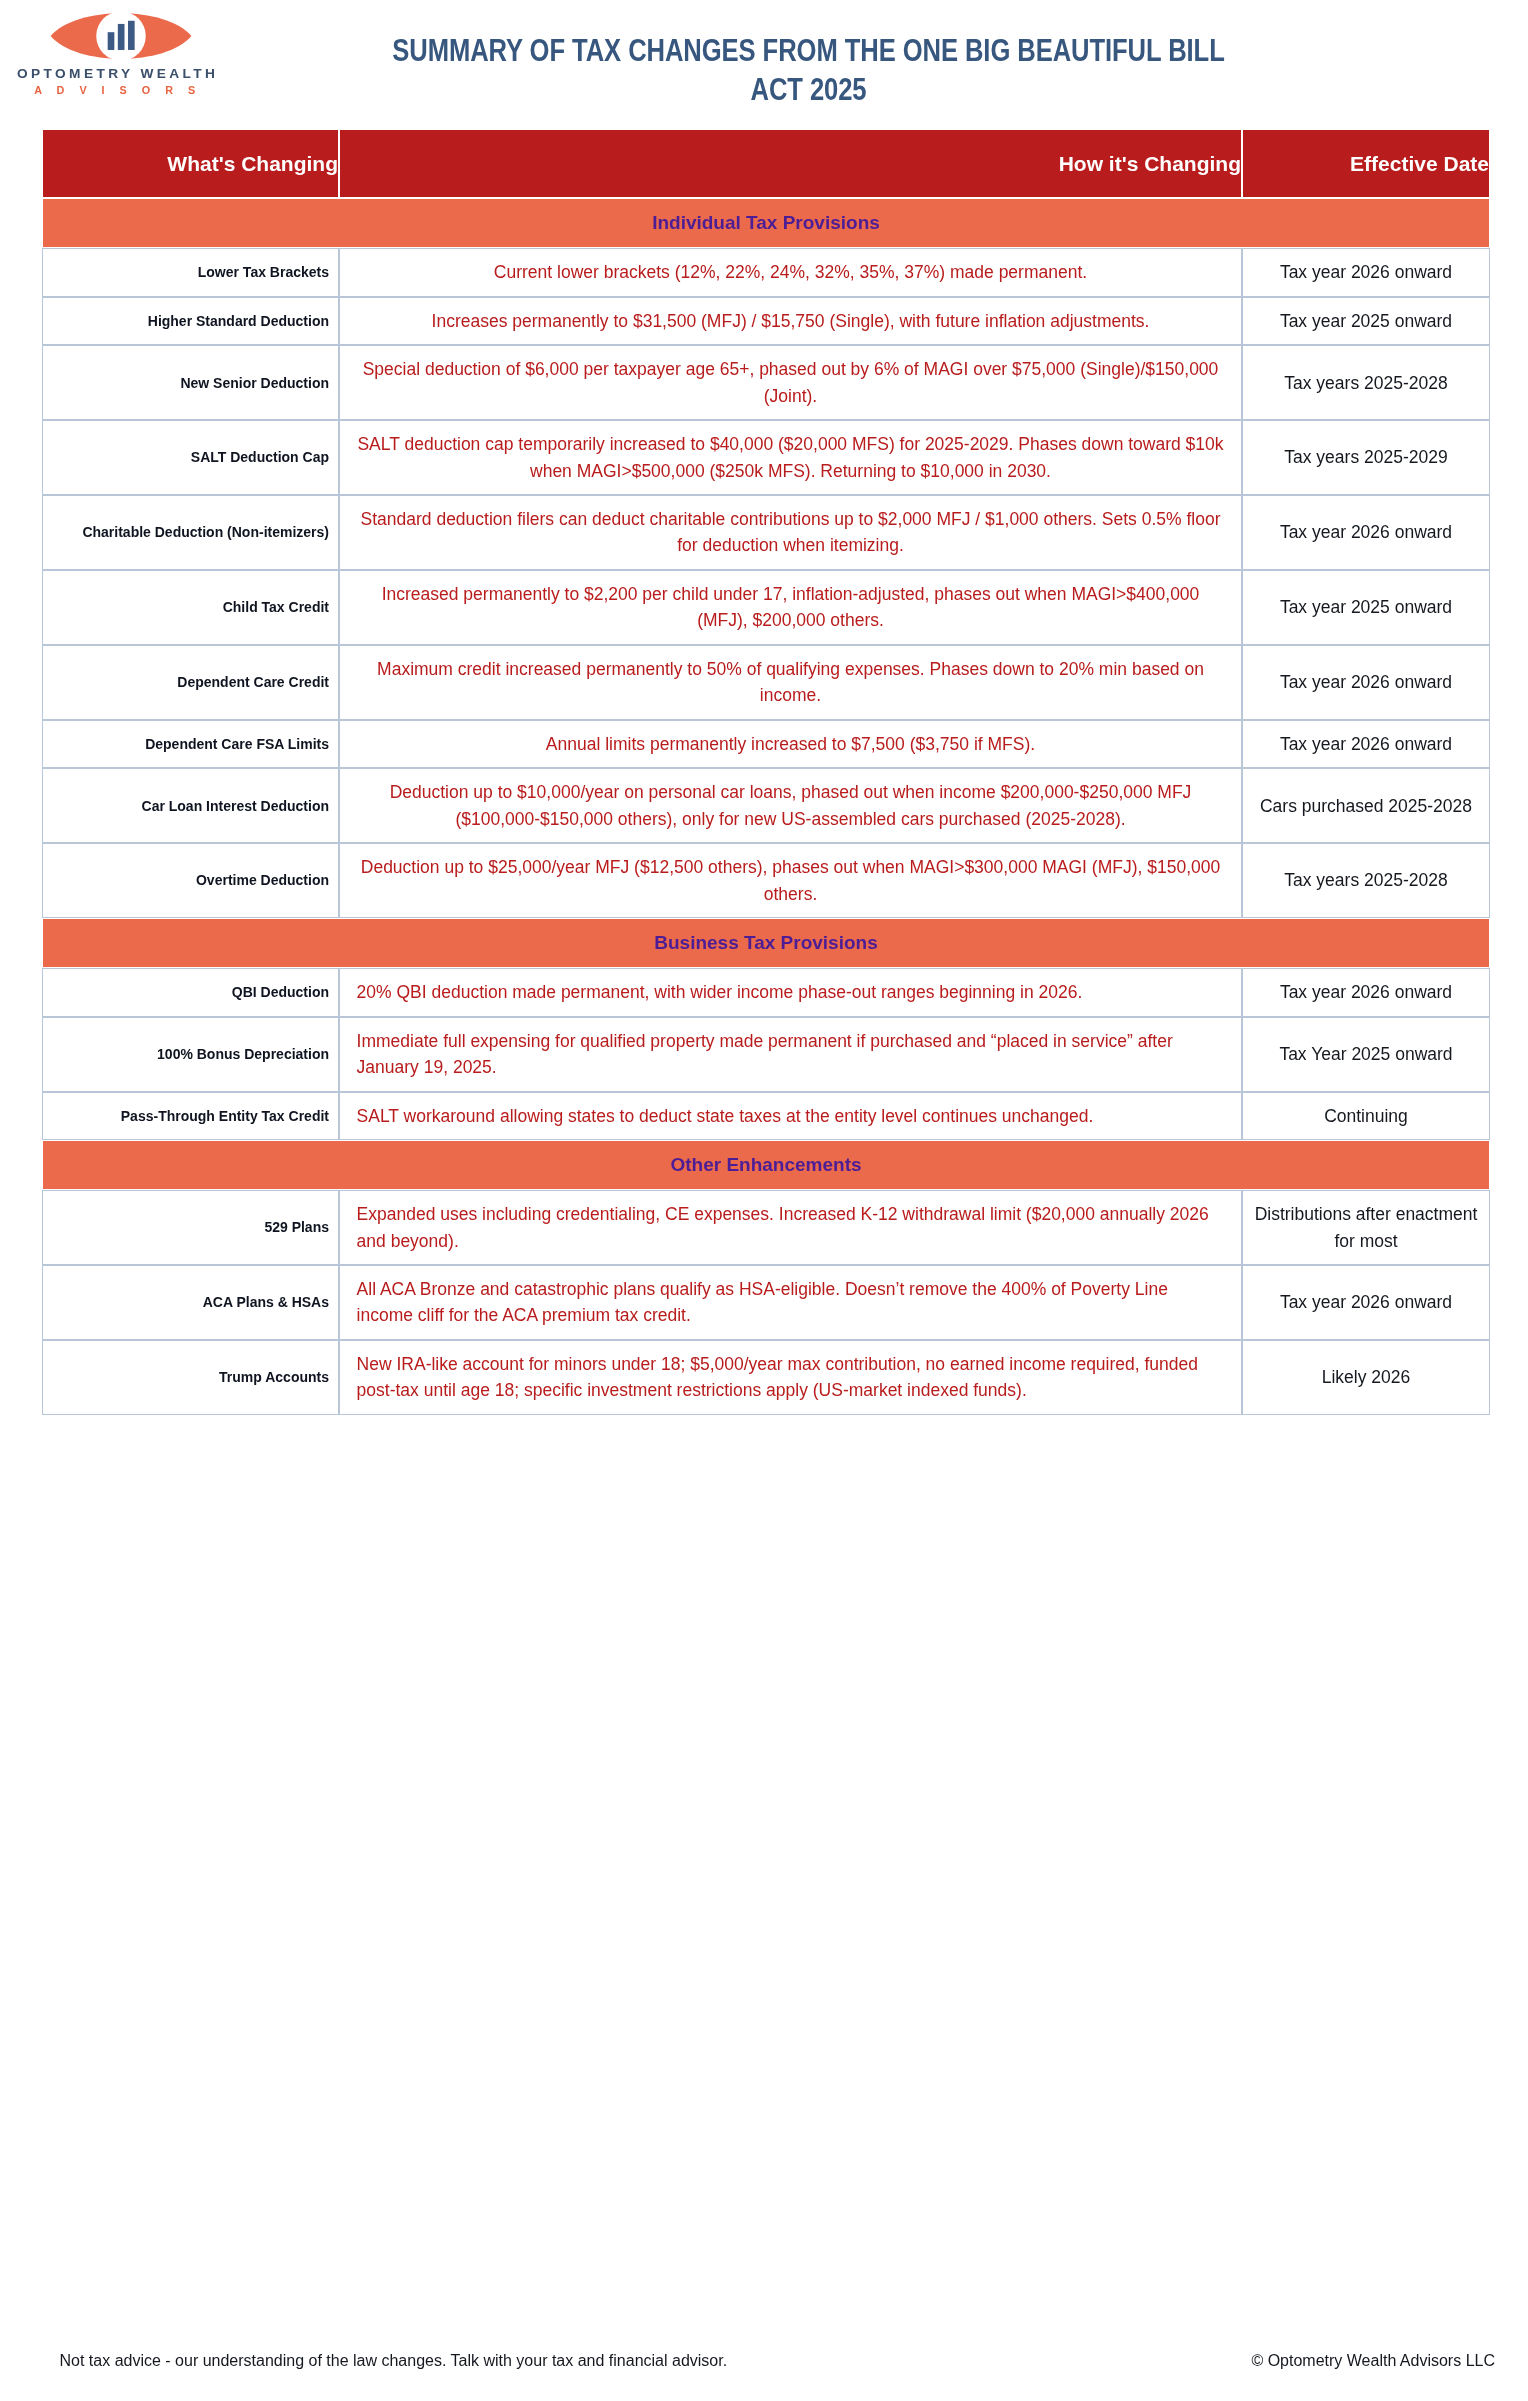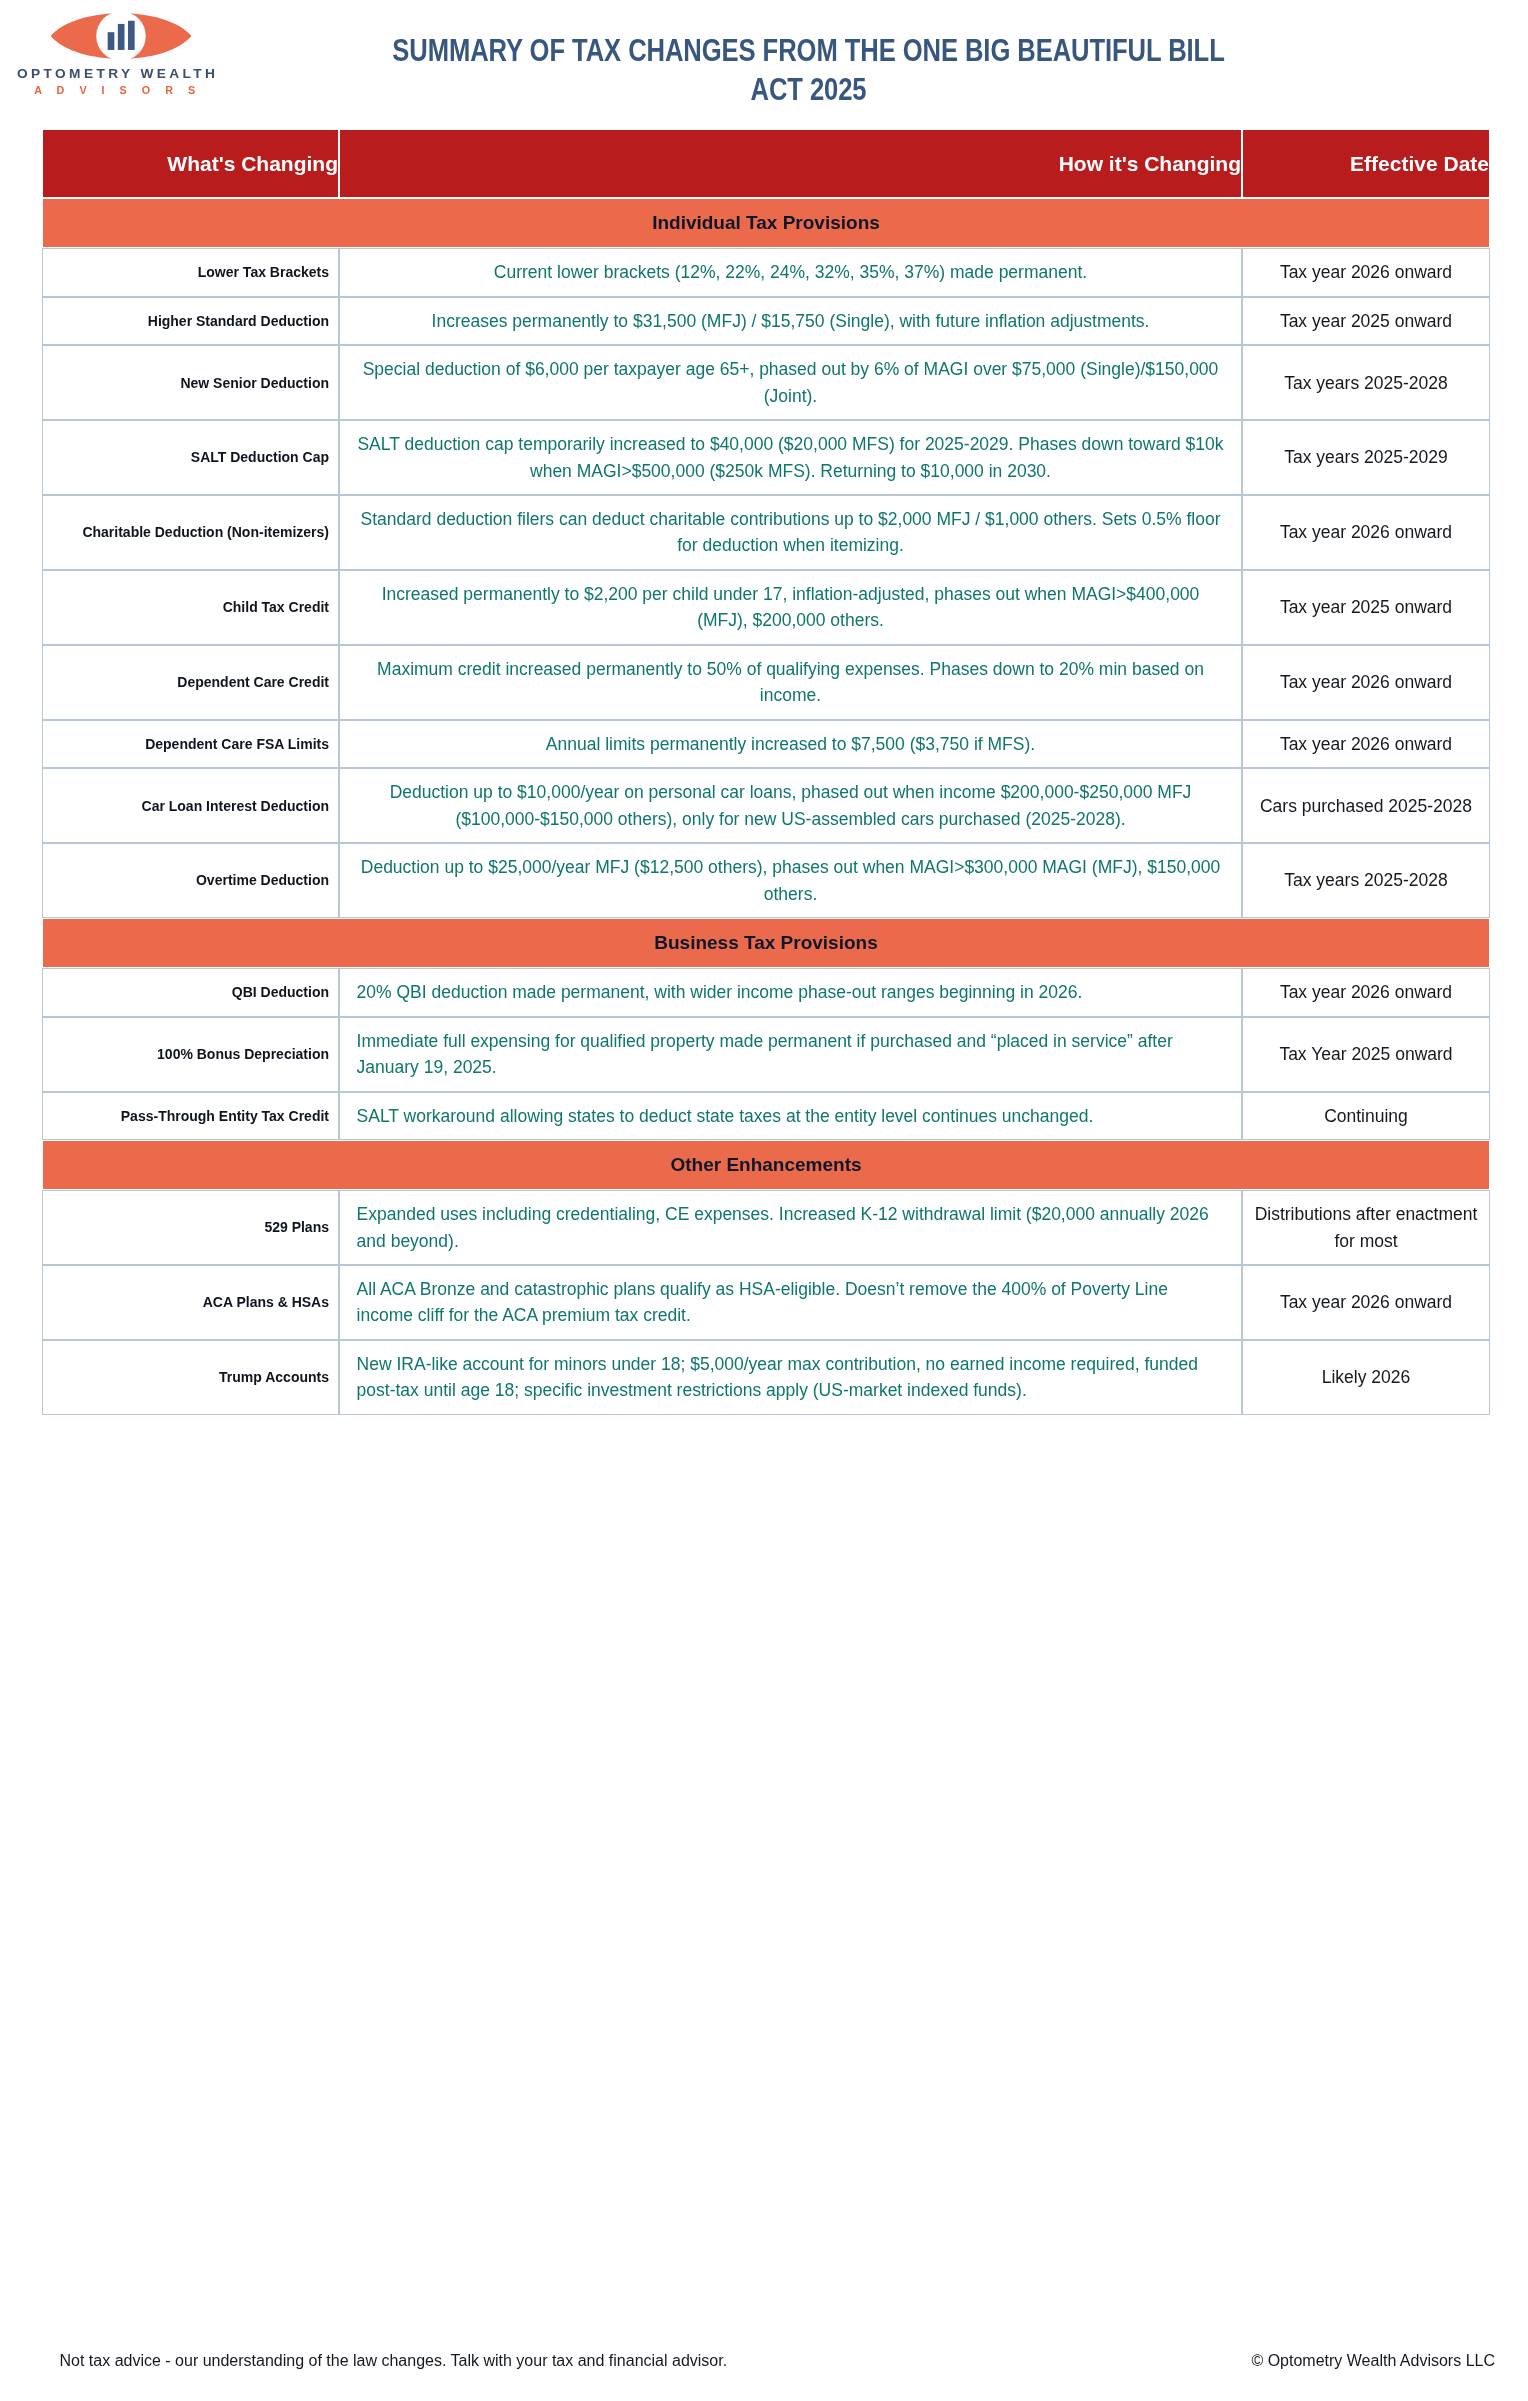--- a/index.html
+++ b/index.html
@@ -69,21 +69,21 @@
     padding:0;
     height:67px;
     vertical-align:middle;
     text-align:right;
     border:1.3px solid #ffffff;
   }
   .tbl th.h1{border-left:1.3px solid #ffffff;}
 
   tr.section td{
     background:#ec6a4c;
-    color:#0f172a;
+    color:#4c1d95;
     font-size:19px;
     font-weight:700;
     text-align:center;
     vertical-align:middle;
     height:48px;
     padding:0;
     border:1.3px solid #ffffff;
   }
 
   .tbl td.c-what{
@@ -94,21 +94,21 @@
     font-weight:700;
     color:#0f1420;
     line-height:1.45;
     padding:9px 9px;
   }
   .tbl td.c-how{
     border:1.3px solid #b9c6d8;
     vertical-align:middle;
     font-size:17.5px;
     font-weight:400;
-    color:#0f766e;
+    color:#b91c1c;
     line-height:1.5;
     padding:10.2px 16.6px;
   }
   .tbl td.c-how.center{text-align:center;}
   .tbl td.c-how.left{text-align:left;}
   .tbl td.c-when{
     border:1.3px solid #b9c6d8;
     text-align:center;
     vertical-align:middle;
     font-size:17.5px;

